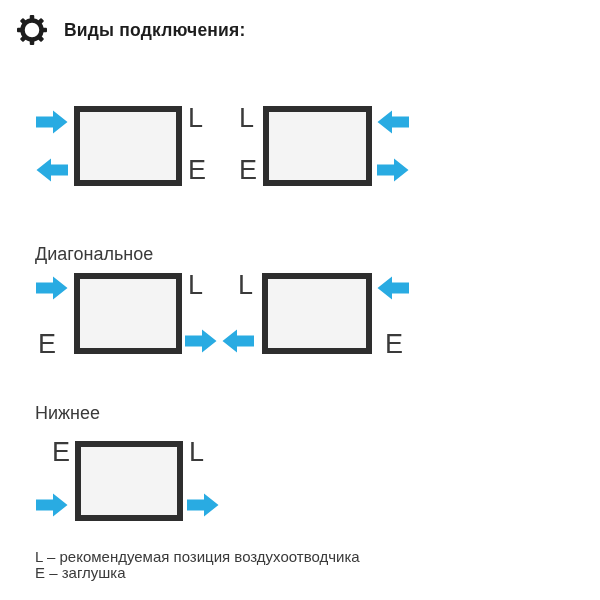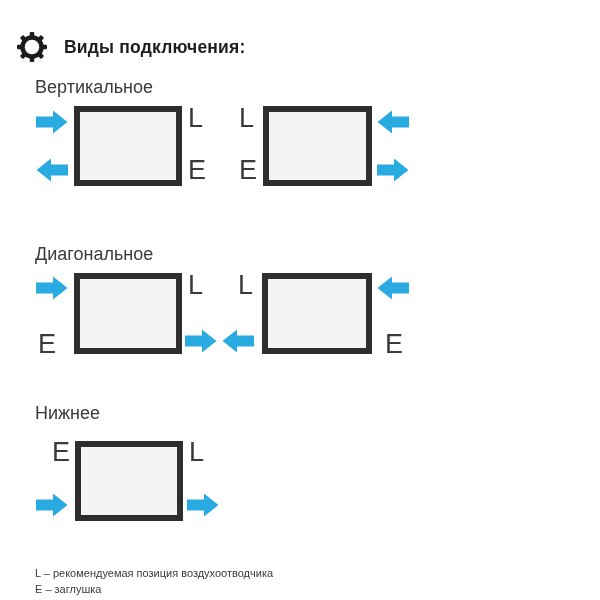--- a/index.html
+++ b/index.html
@@ -11,21 +11,21 @@
     position: relative;
     width: 600px;
     height: 600px;
     background: #ffffff;
     font-family: "Liberation Sans", sans-serif;
     overflow: hidden;
   }
   .app-header {
     position: absolute;
     left: 16px;
-    top: 31px;
+    top: 14px;
     display: flex;
     align-items: center;
     gap: 16px;
   }
   .gear {
     width: 32px;
     height: 32px;
     color: var(--header-text, #1d1d1d);
   }
   .gear svg { display: block; width: 100%; height: 100%; }
@@ -56,22 +56,22 @@
   .arrow svg { display: block; width: 100%; height: 100%; }
   .port-label {
     position: absolute;
     font-size: 27px;
     line-height: 28px;
     color: var(--text, #3a3a3a);
   }
   .legend {
     position: absolute;
     left: 35px;
-    top: 565px;
-    font-size: 11px;
+    top: 549px;
+    font-size: 15px;
     line-height: 16px;
     color: var(--text, #3a3a3a);
   }
 </style>
 </head>
 <body>
 
 <div class="canvas">
 
   <div class="app-header">
@@ -86,21 +86,20 @@
           <rect x="13.75" y="1" width="4.5" height="7" rx="1" transform="rotate(225 16 16)"></rect>
           <rect x="13.75" y="1" width="4.5" height="7" rx="1" transform="rotate(270 16 16)"></rect>
           <rect x="13.75" y="1" width="4.5" height="7" rx="1" transform="rotate(315 16 16)"></rect>
         </g>
         <circle cx="16" cy="16" r="9.5" fill="none" stroke="currentColor" stroke-width="4.5"></circle>
       </svg>
     </span>
     <span class="app-title">Виды подключения:</span>
   </div>
 
-  <div class="section-title" style="left:35px; top:76px;">Вертикальное</div>
 
   <div class="radiator" style="left:74px; top:106px; width:108px; height:80px;"></div>
   <span class="arrow" style="left:36px; top:110px;">
     <svg viewBox="0 0 32 24">
         <polygon fill="currentColor" points="0,6.5 17,6.5 17,0.5 31.5,12 17,23.5 17,17.5 0,17.5"></polygon>
       </svg>
   </span>
   <span class="arrow" style="left:36px; top:158px;">
     <svg viewBox="0 0 32 24">
         <polygon fill="currentColor" points="32,6.5 15,6.5 15,0.5 0.5,12 15,23.5 15,17.5 32,17.5"></polygon>

